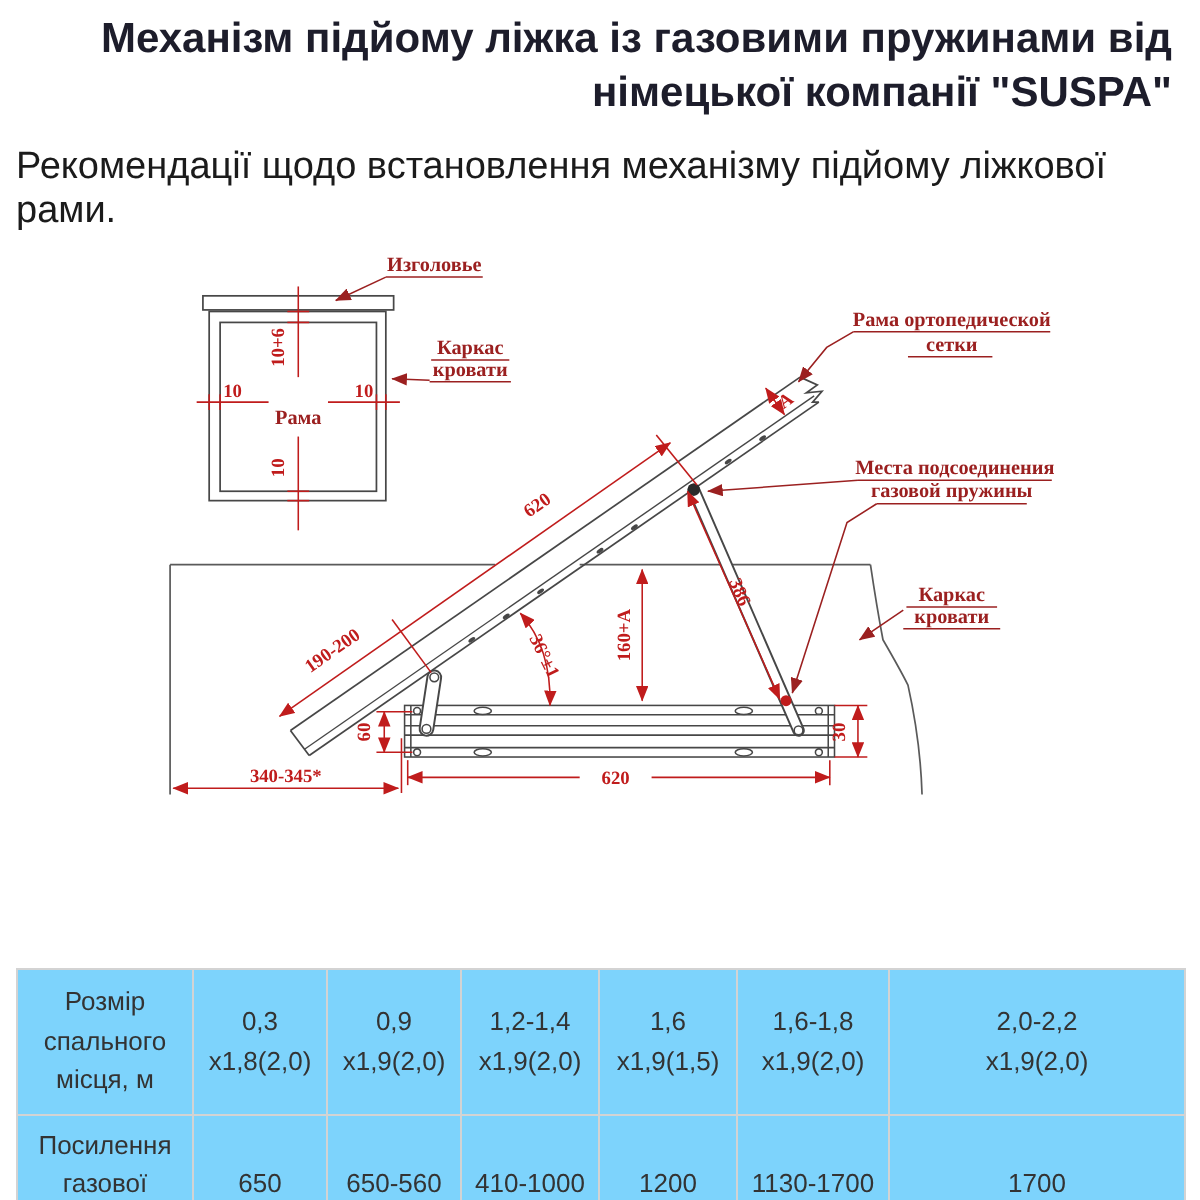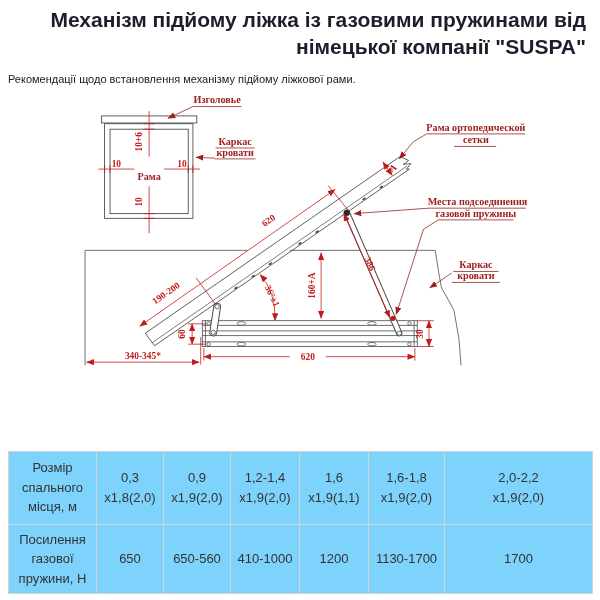--- a/index.html
+++ b/index.html
@@ -1,18 +1,18 @@
 <!DOCTYPE html>
 <html><head>
 <meta charset="utf-8">
 <style>
   html,body{margin:0;padding:0;background:#fff;}
   body{width:600px;height:600px;overflow:hidden;font-family:"Liberation Sans",sans-serif;}
   .title{margin:6px 14px 0;text-align:right;font-size:21px;font-weight:bold;color:#1d1d2b;line-height:1.3;}
-  .subtitle{margin:12px 8px 0;font-size:11px;font-weight:500;color:#1b1b1b;}
+  .subtitle{margin:12px 8px 0;font-size:19px;font-weight:500;color:#1b1b1b;}
   .diagram-wrap{margin-top:2px;}
   svg text{font-family:"Liberation Serif","DejaVu Serif",serif;font-weight:bold;}
   .dimtxt{fill:#c01c1c;font-size:12px;}
   .lbltxt{fill:#9b2020;font-size:13px;}
   table.spec{margin:2px 8px 0;border-collapse:collapse;table-layout:fixed;width:584px;background:#7dd3fc;}
   table.spec td{border:1px solid #d3d3d3;text-align:center;vertical-align:middle;
     font-size:13px;color:#333;padding:5px 2px;white-space:pre-line;line-height:1.5;}
   tr.r1 td{height:62px;} tr.r2 td{height:56px;}
 </style>
 </head>
@@ -193,21 +193,21 @@
   <tbody>
       <tr class="r1">
     <td>Розмір спального місця, м</td>
     <td>0,3
 х1,8(2,0)</td>
     <td>0,9
 х1,9(2,0)</td>
     <td>1,2-1,4
 х1,9(2,0)</td>
     <td>1,6
-х1,9(1,1)</td>
+х1,9(1,5)</td>
     <td>1,6-1,8
 х1,9(2,0)</td>
     <td>2,0-2,2
 х1,9(2,0)</td>
   </tr>
   <tr class="r2">
     <td>Посилення газової пружини, Н</td>
     <td>650</td>
     <td>650-560</td>
     <td>410-1000</td>

